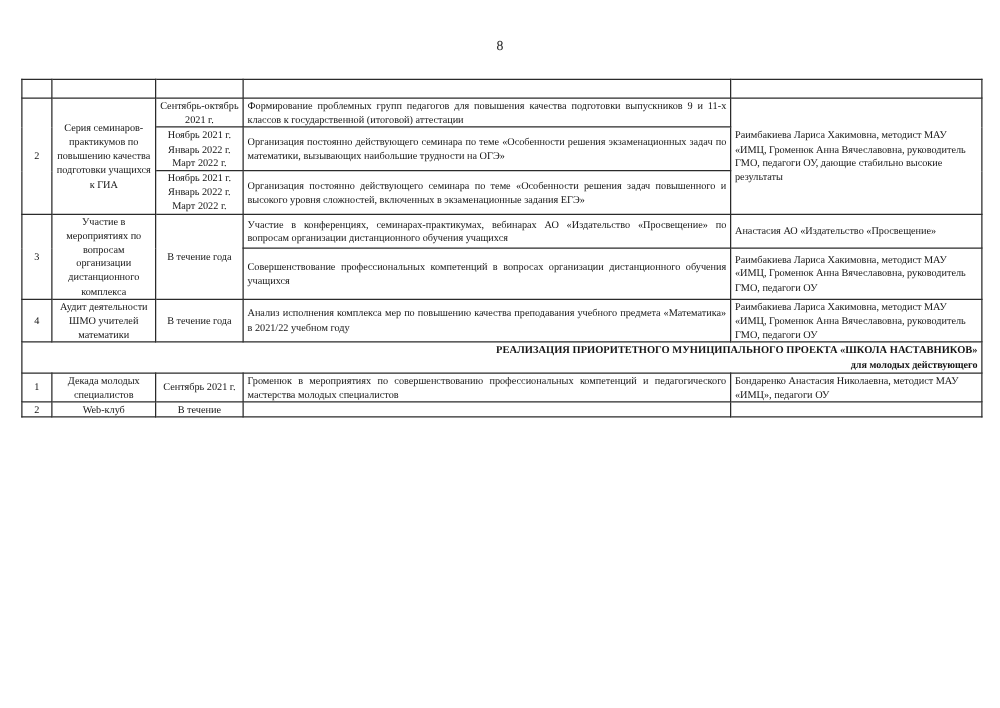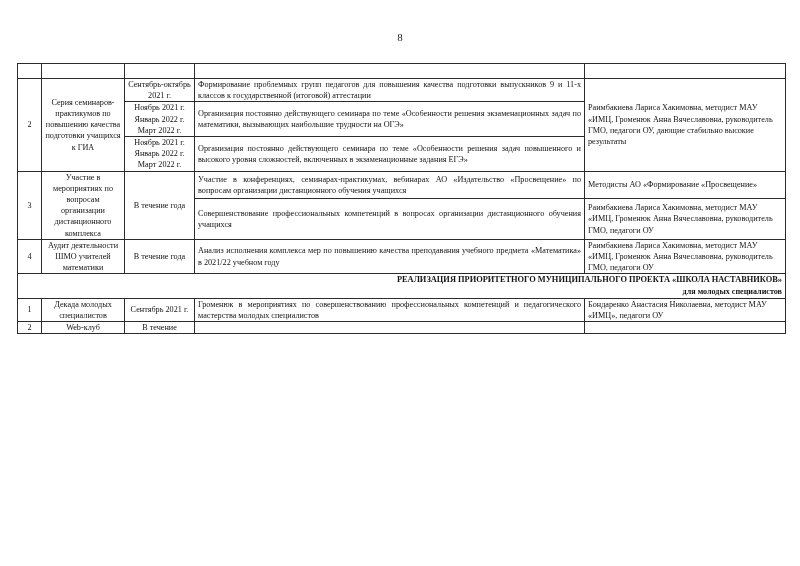--- a/index.html
+++ b/index.html
@@ -134,39 +134,39 @@
         <tr>
           <td class="date-cell mid">Ноябрь 2021 г. Январь 2022 г. Март 2022 г.</td>
           <td class="body-cell">Организация постоянно действующего семинара по теме «Особенности решения задач повышенного и высокого уровня сложностей, включенных в экзаменационные задания ЕГЭ»</td>
         </tr>
 
         <tr>
           <td class="num-cell mid" rowspan="2">3</td>
           <td class="name-cell mid" rowspan="2">Участие в мероприятиях по вопросам организации дистанционного комплекса</td>
           <td class="date-cell mid" rowspan="2">В течение года</td>
           <td class="body-cell">Участие в конференциях, семинарах-практикумах, вебинарах  АО «Издательство «Просвещение» по вопросам организации дистанционного обучения учащихся</td>
-          <td class="resp-cell mid">Методисты АО «Формирование «Просвещение»</td>
+          <td class="resp-cell mid">Анастасия АО «Издательство «Просвещение»</td>
         </tr>
         <tr>
           <td class="body-cell">Совершенствование профессиональных компетенций в вопросах организации дистанционного обучения учащихся</td>
           <td class="resp-cell mid">Раимбакиева Лариса Хакимовна, методист МАУ «ИМЦ, Громенюк Анна Вячеславовна, руководитель ГМО, педагоги ОУ</td>
         </tr>
 
         <tr>
           <td class="num-cell top">4</td>
           <td class="name-cell mid">Аудит деятельности ШМО учителей математики</td>
           <td class="date-cell mid">В течение года</td>
           <td class="body-cell">Анализ исполнения комплекса мер по повышению качества преподавания учебного предмета «Математика» в 2021/22 учебном году</td>
           <td class="resp-cell mid">Раимбакиева Лариса Хакимовна, методист МАУ «ИМЦ, Громенюк Анна Вячеславовна, руководитель ГМО, педагоги ОУ</td>
         </tr>
 
         <tr>
           <td class="section-head" colspan="5">
             <div>РЕАЛИЗАЦИЯ ПРИОРИТЕТНОГО МУНИЦИПАЛЬНОГО ПРОЕКТА «ШКОЛА НАСТАВНИКОВ»</div>
-            <div class="section-sub">для молодых специалистов</div>
+            <div class="section-sub">для молодых действующего</div>
           </td>
         </tr>
 
         <tr>
           <td class="num-cell mid">1</td>
           <td class="name-cell mid">Декада молодых специалистов</td>
           <td class="date-cell mid">Сентябрь 2021 г.</td>
           <td class="body-cell">Громенюк в мероприятиях по совершенствованию профессиональных компетенций и педагогического мастерства молодых специалистов</td>
           <td class="resp-cell mid">Бондаренко Анастасия Николаевна, методист МАУ «ИМЦ», педагоги ОУ</td>
         </tr>

